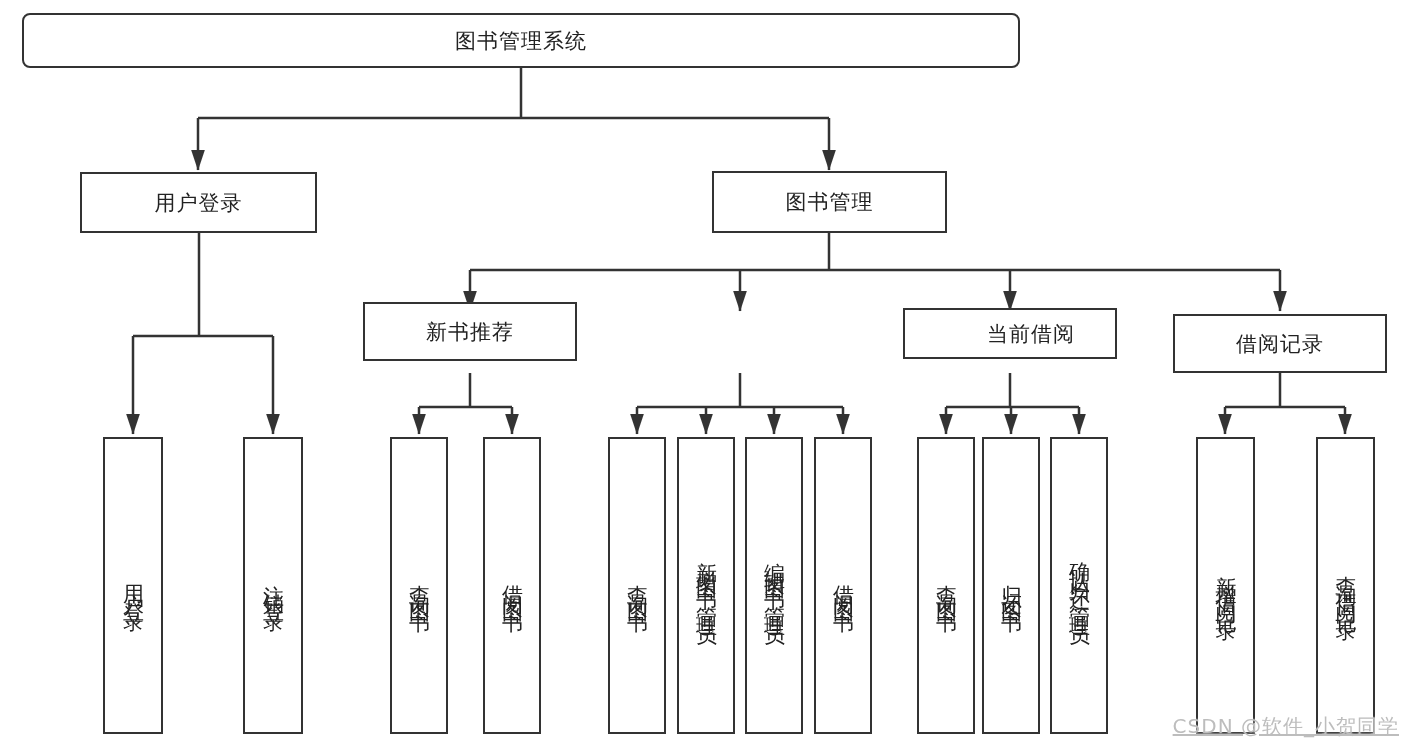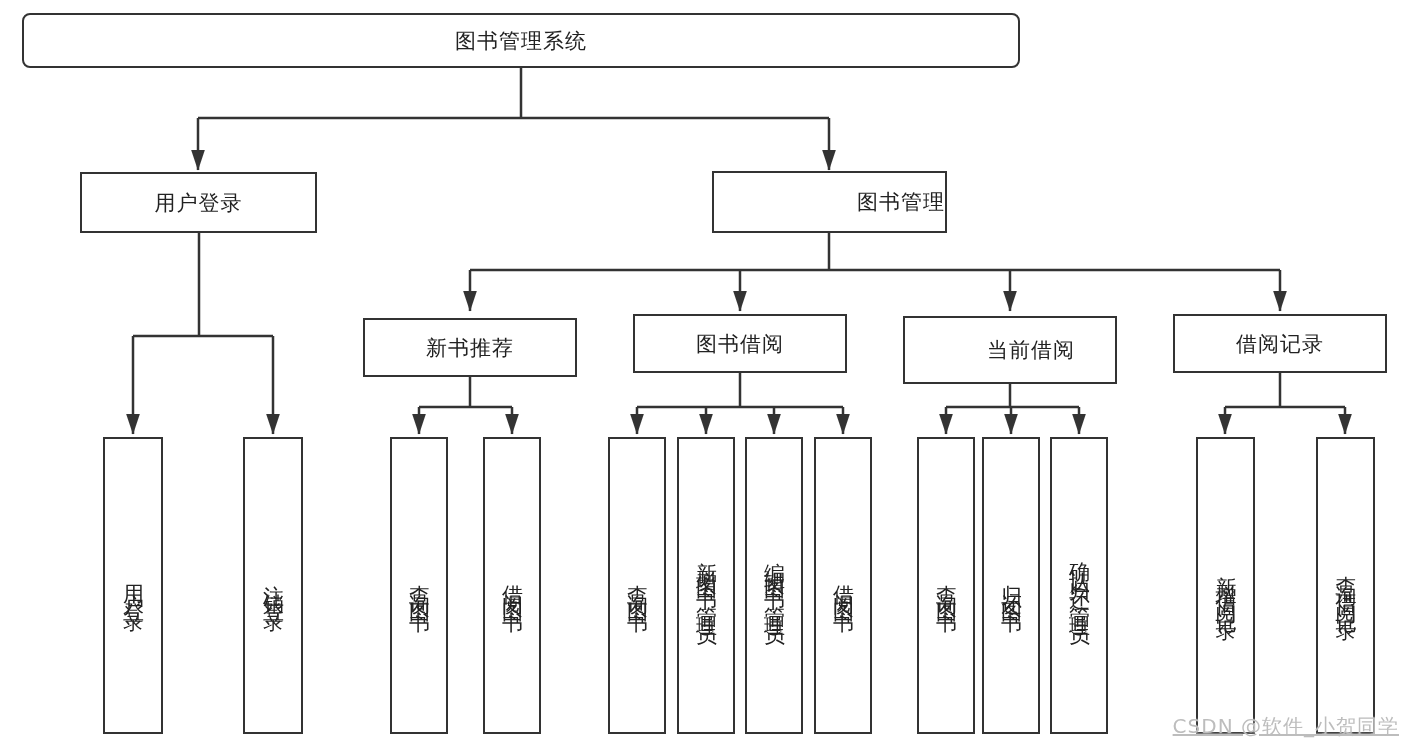--- a/index.html
+++ b/index.html
@@ -91,31 +91,28 @@
     </g>
   </svg>
 
   <div class="box h" style="left:22px; top:13px; width:998px; height:55px;border-radius:8px;">
     <span>图书管理系统</span>
   </div>
 
   <div class="box h" style="left:80px; top:172px; width:237px; height:61px;">
     <span>用户登录</span>
   </div>
-  <div class="box h" style="left:712px; top:171px; width:235px; height:62px;justify-content:flex-end;">
+  <div class="box h" style="left:712px; top:171px; width:235px; height:62px;">
     <span>图书管理</span>
   </div>
 
-  <div class="box h" style="left:363px; top:318px; width:214px; height:59px;">
+  <div class="box h" style="left:363px; top:302px; width:214px; height:59px;">
     <span>新书推荐</span>
   </div>
-  <div class="box h" style="left:633px; top:314px; width:214px; height:59px;">
-    <span>图书借阅</span>
-  </div>
-  <div class="box h" style="left:903px; top:316px; width:214px; height:68px;padding-left:42px;">
+  <div class="box h" style="left:903px; top:308px; width:214px; height:51px;padding-left:42px;">
     <span>当前借阅</span>
   </div>
   <div class="box h" style="left:1173px; top:314px; width:214px; height:59px;">
     <span>借阅记录</span>
   </div>
 
   <div class="box leaf" style="left:103px; top:437px; width:60px; height:297px;">
     <span>用户登录</span>
   </div>
   <div class="box leaf" style="left:243px; top:437px; width:60px; height:297px;">

